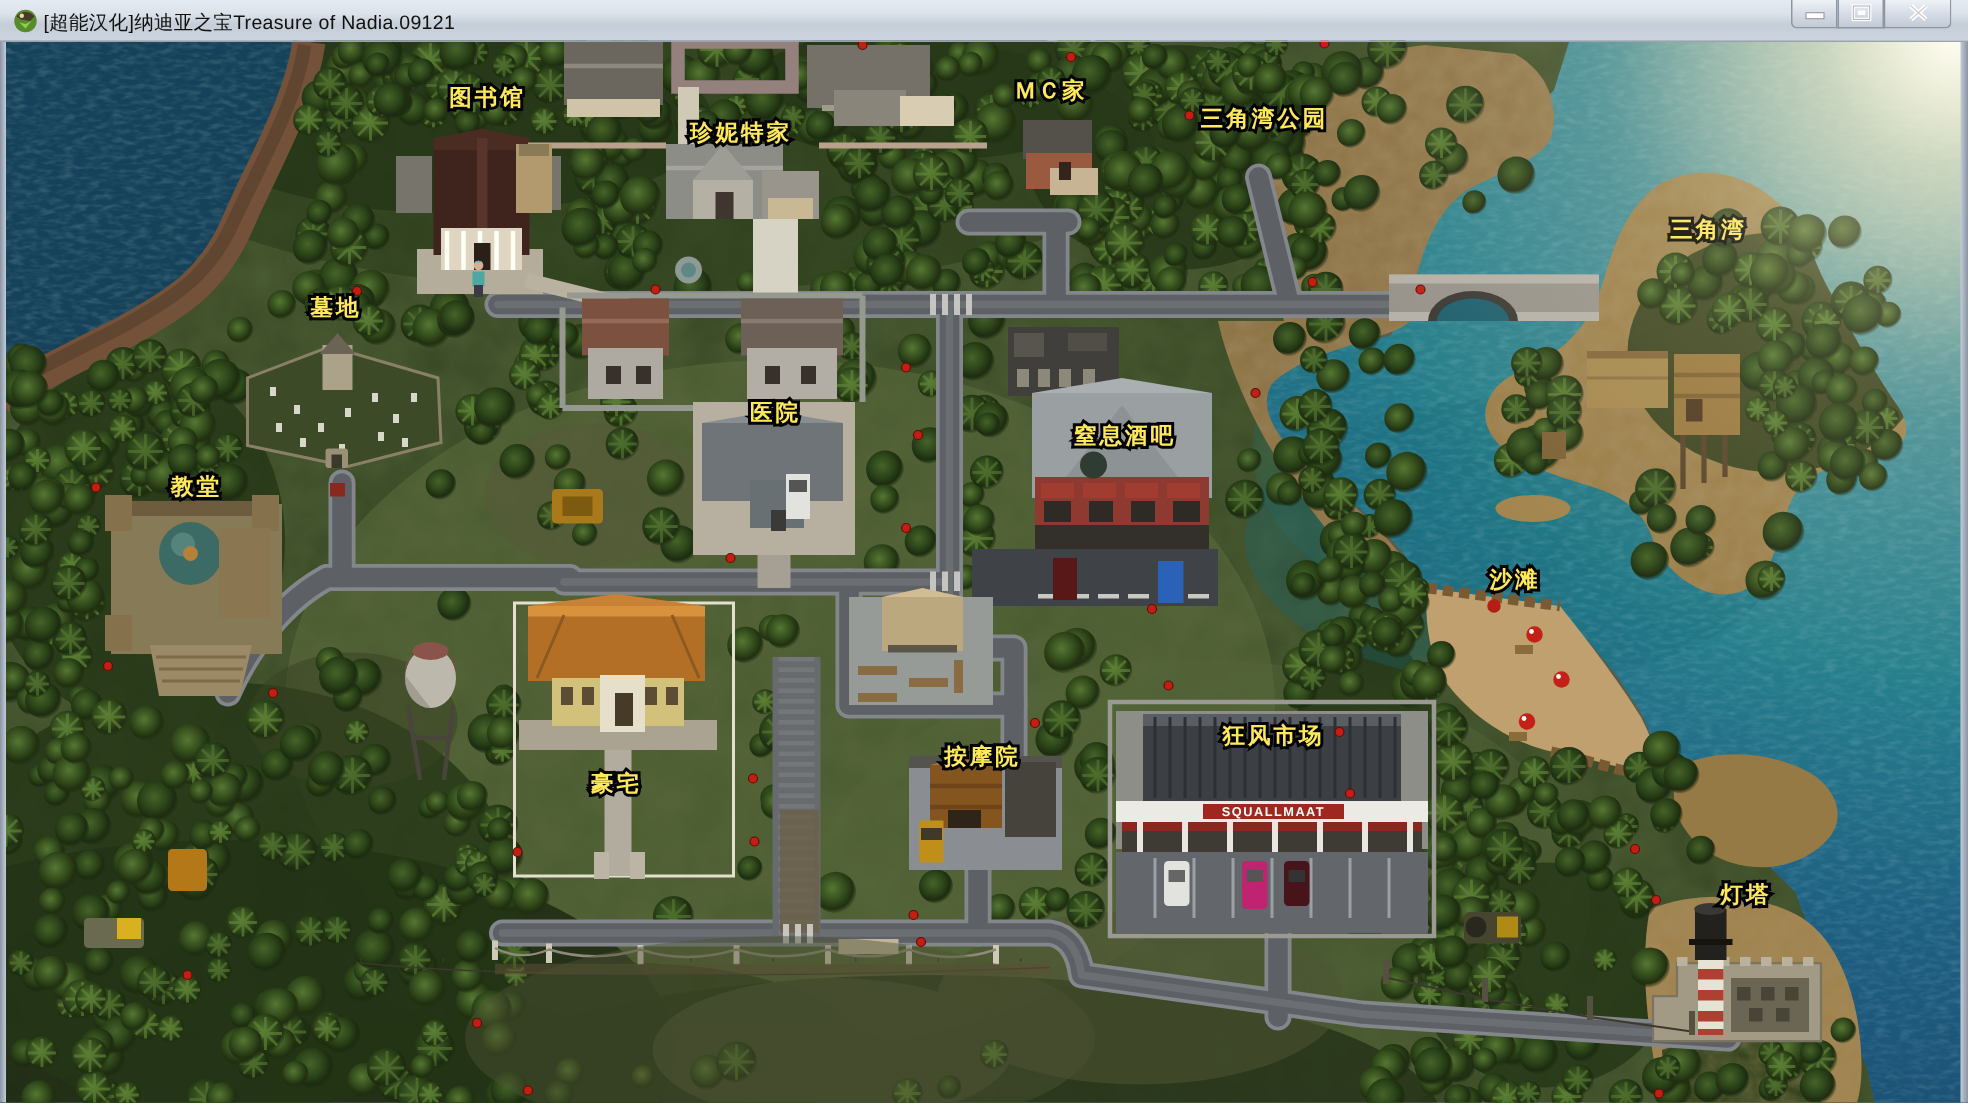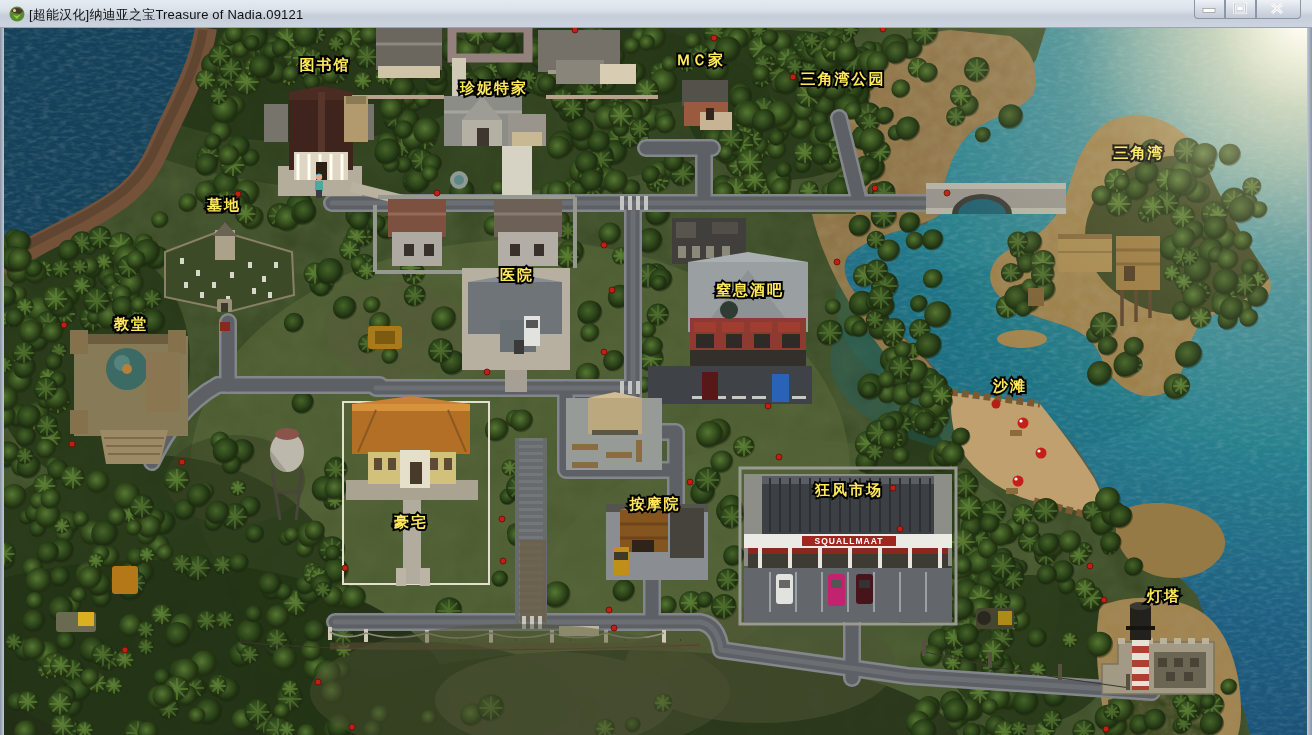--- a/index.html
+++ b/index.html
@@ -1,19 +1,19 @@
 <!DOCTYPE html>
 <html><head><meta charset="utf-8">
 <style>
 html,body{margin:0;padding:0;background:#000;}
 body{width:1312px;height:735px;overflow:hidden;font-family:"Liberation Sans",sans-serif;}
 #win{position:absolute;left:0;top:0;width:1312px;height:735px;background:#aeb9c6;}
 #tb{position:absolute;left:0;top:0;width:1312px;height:28px;
  background:linear-gradient(180deg,#e6ebf2 0%,#dbe2ea 35%,#c4cdd8 60%,#ccd5df 100%);
- border-bottom:1px solid #9aa3b0;box-sizing:border-box;}
+ border-bottom:1px solid #9aa3b0;box-sizing:border-box;text-align:center;}
 #tb .txt{position:absolute;left:29px;top:6px;font-size:13px;color:#10100f;letter-spacing:.2px;}
 #btns{position:absolute;right:11px;top:0;height:19px;display:flex;}
 .wbtn{width:31px;height:19px;background:linear-gradient(180deg,#eef2f7,#d2d9e3 60%,#c2cad6);
  border:1px solid #8d96a4;border-top:none;box-sizing:border-box;position:relative;}
 .wbtn.first{border-bottom-left-radius:4px;}
 .wbtn.last{border-bottom-right-radius:4px;width:45px;}
 svg text.lbl{font-weight:bold;fill:#ffe95a;stroke:#000;stroke-width:4px;paint-order:stroke;
  text-anchor:middle;font-family:"Liberation Sans",sans-serif;}
 </style></head>
 <body>

